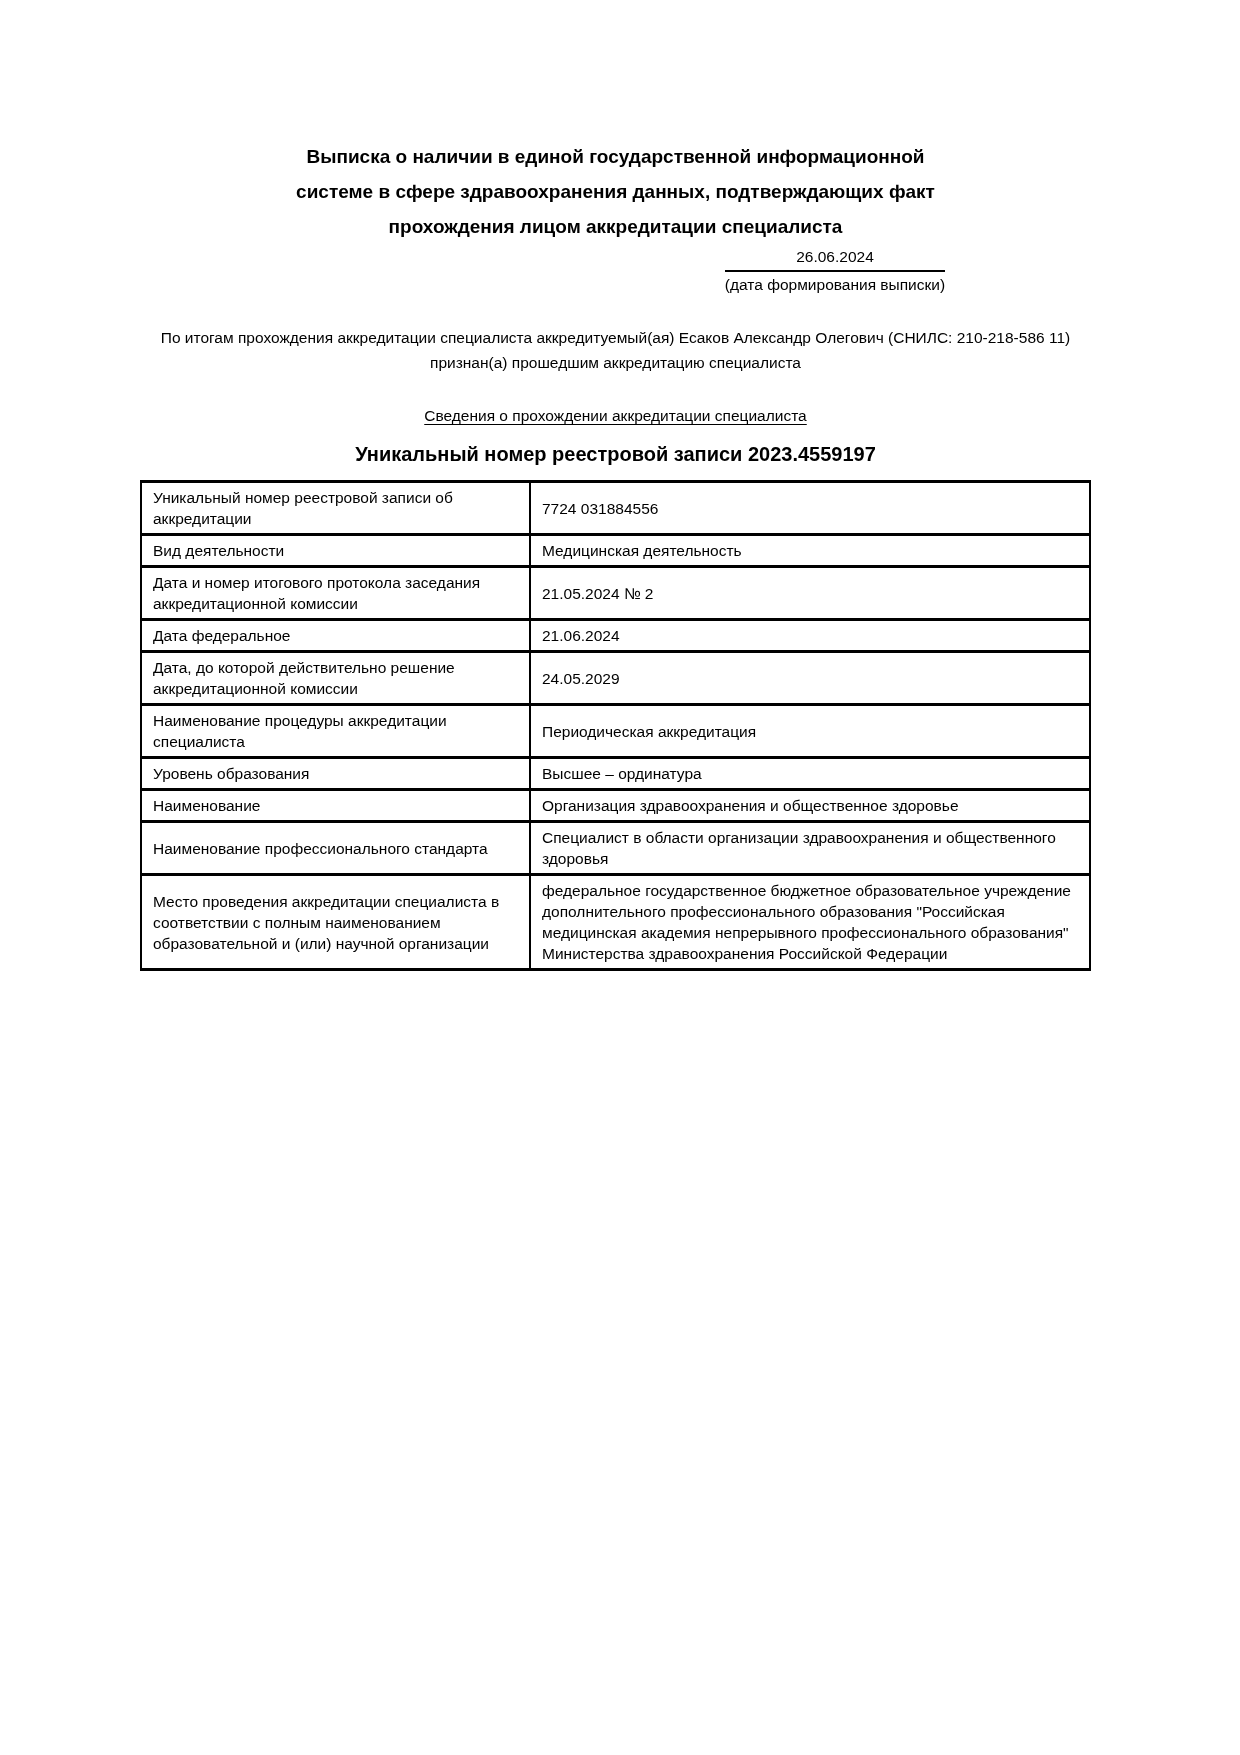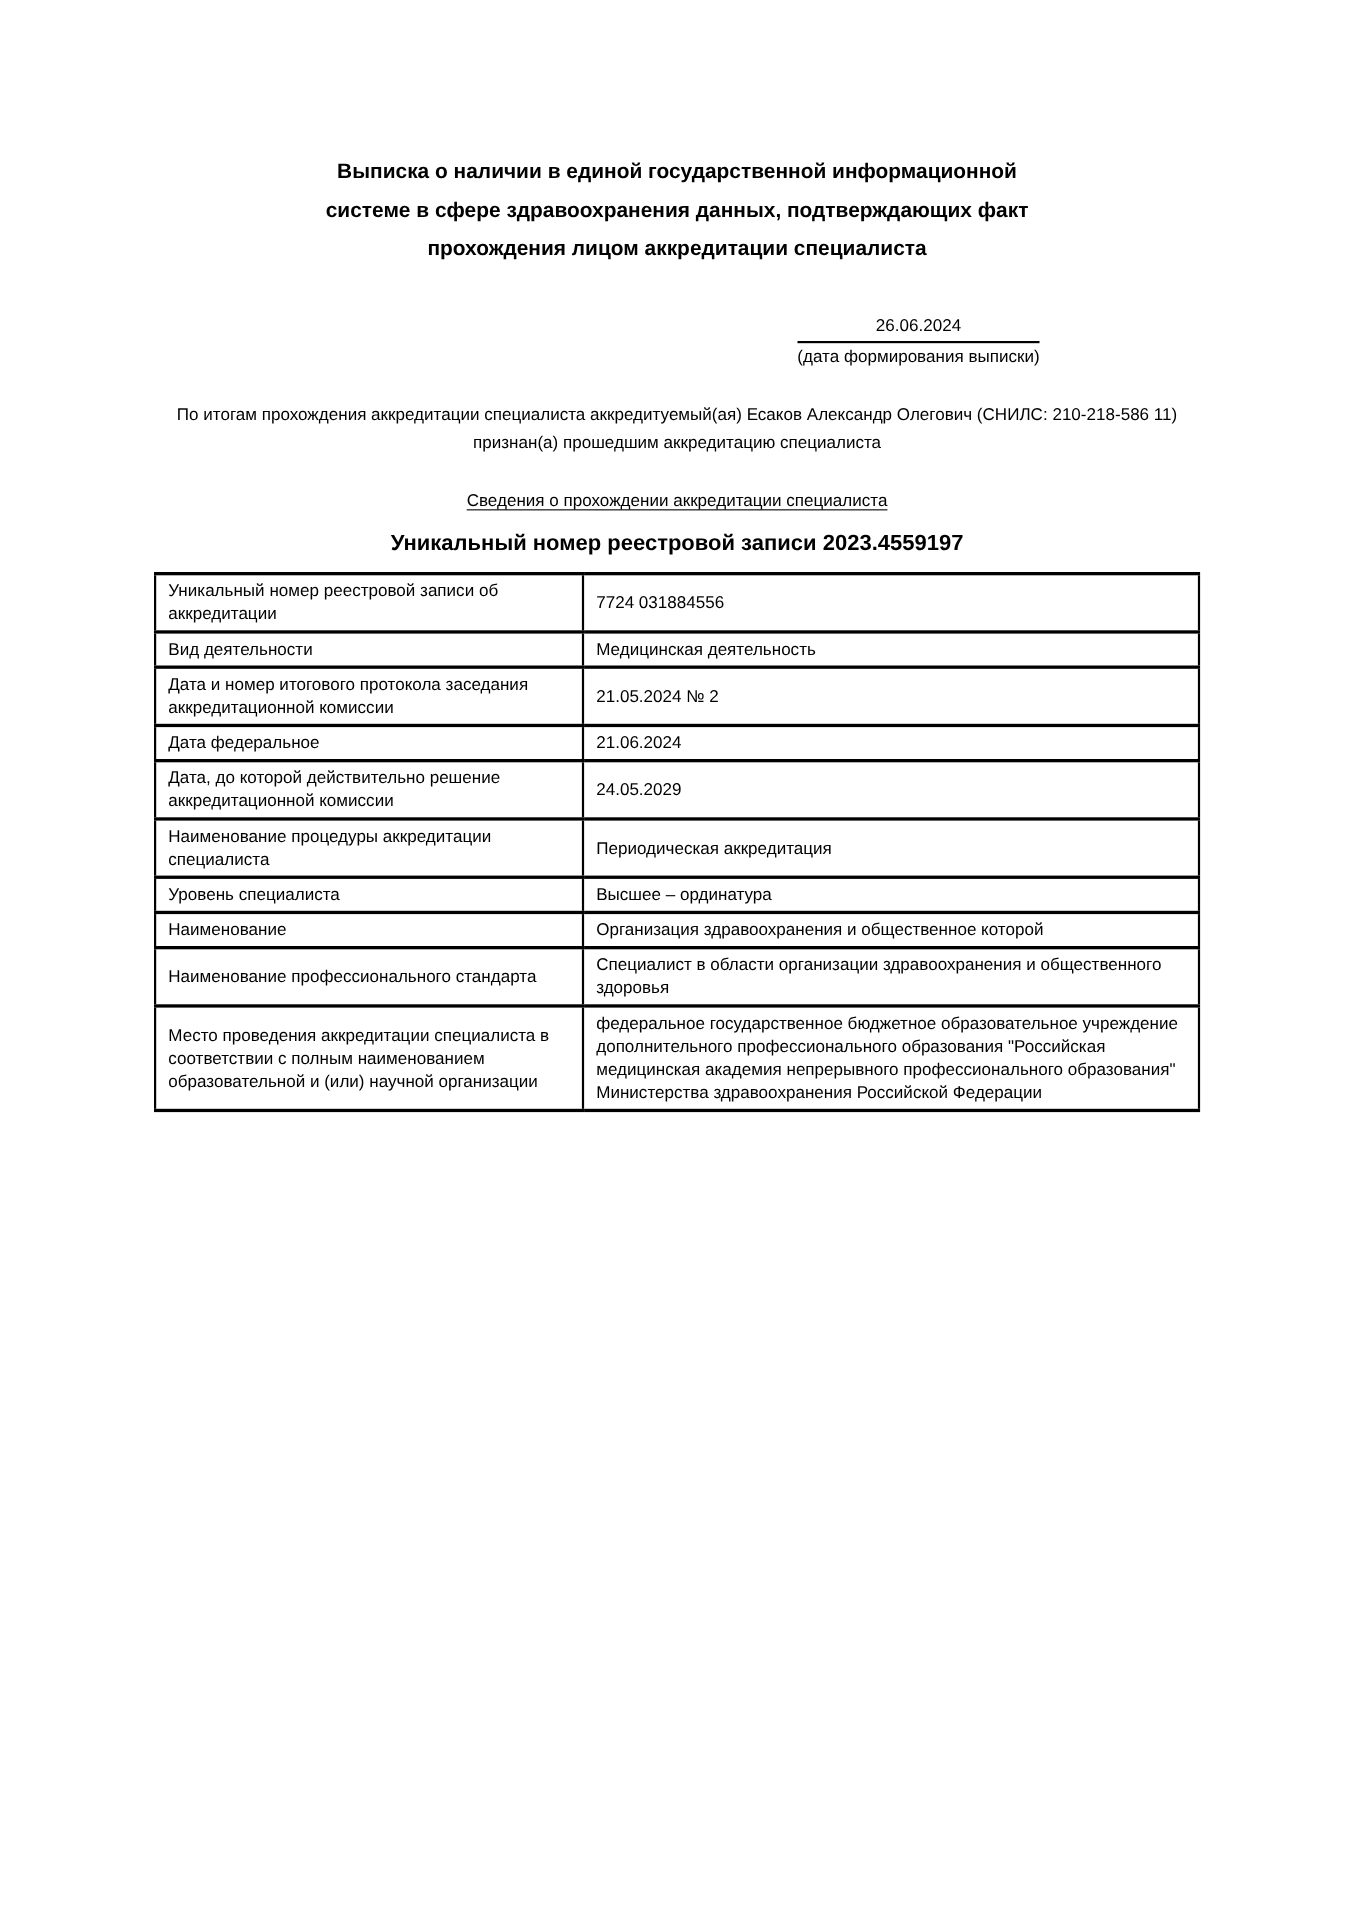--- a/index.html
+++ b/index.html
@@ -20,21 +20,20 @@
     margin-left: 136px;
   }
   .doc-title {
     padding-top: 135px;
     text-align: center;
     font-weight: bold;
     font-size: 19px;
     line-height: 33px;
   }
   .date-block {
-    margin-top: 40px;
     margin-left: 578px;
     width: 234px;
     text-align: center;
     font-size: 15.5px;
     line-height: 20px;
   }
   .date-value {
     display: block;
     margin: 0 6px;
     padding-bottom: 3px;
@@ -130,26 +129,26 @@
         </tr>
         <tr>
           <td>Дата, до которой действительно решение аккредитационной комиссии</td>
           <td>24.05.2029</td>
         </tr>
         <tr>
           <td>Наименование процедуры аккредитации специалиста</td>
           <td>Периодическая аккредитация</td>
         </tr>
         <tr>
-          <td>Уровень специалиста</td>
+          <td>Уровень образования</td>
           <td>Высшее – ординатура</td>
         </tr>
         <tr>
           <td>Наименование</td>
-          <td>Организация здравоохранения и общественное которой</td>
+          <td>Организация здравоохранения и общественное здоровье</td>
         </tr>
         <tr>
           <td>Наименование профессионального стандарта</td>
           <td>Специалист в области организации здравоохранения и общественного здоровья</td>
         </tr>
         <tr>
           <td>Место проведения аккредитации специалиста в соответствии с полным наименованием образовательной и (или) научной организации</td>
           <td>федеральное государственное бюджетное образовательное учреждение дополнительного профессионального образования "Российская медицинская академия непрерывного профессионального образования" Министерства здравоохранения Российской Федерации</td>
         </tr>
       </tbody>

